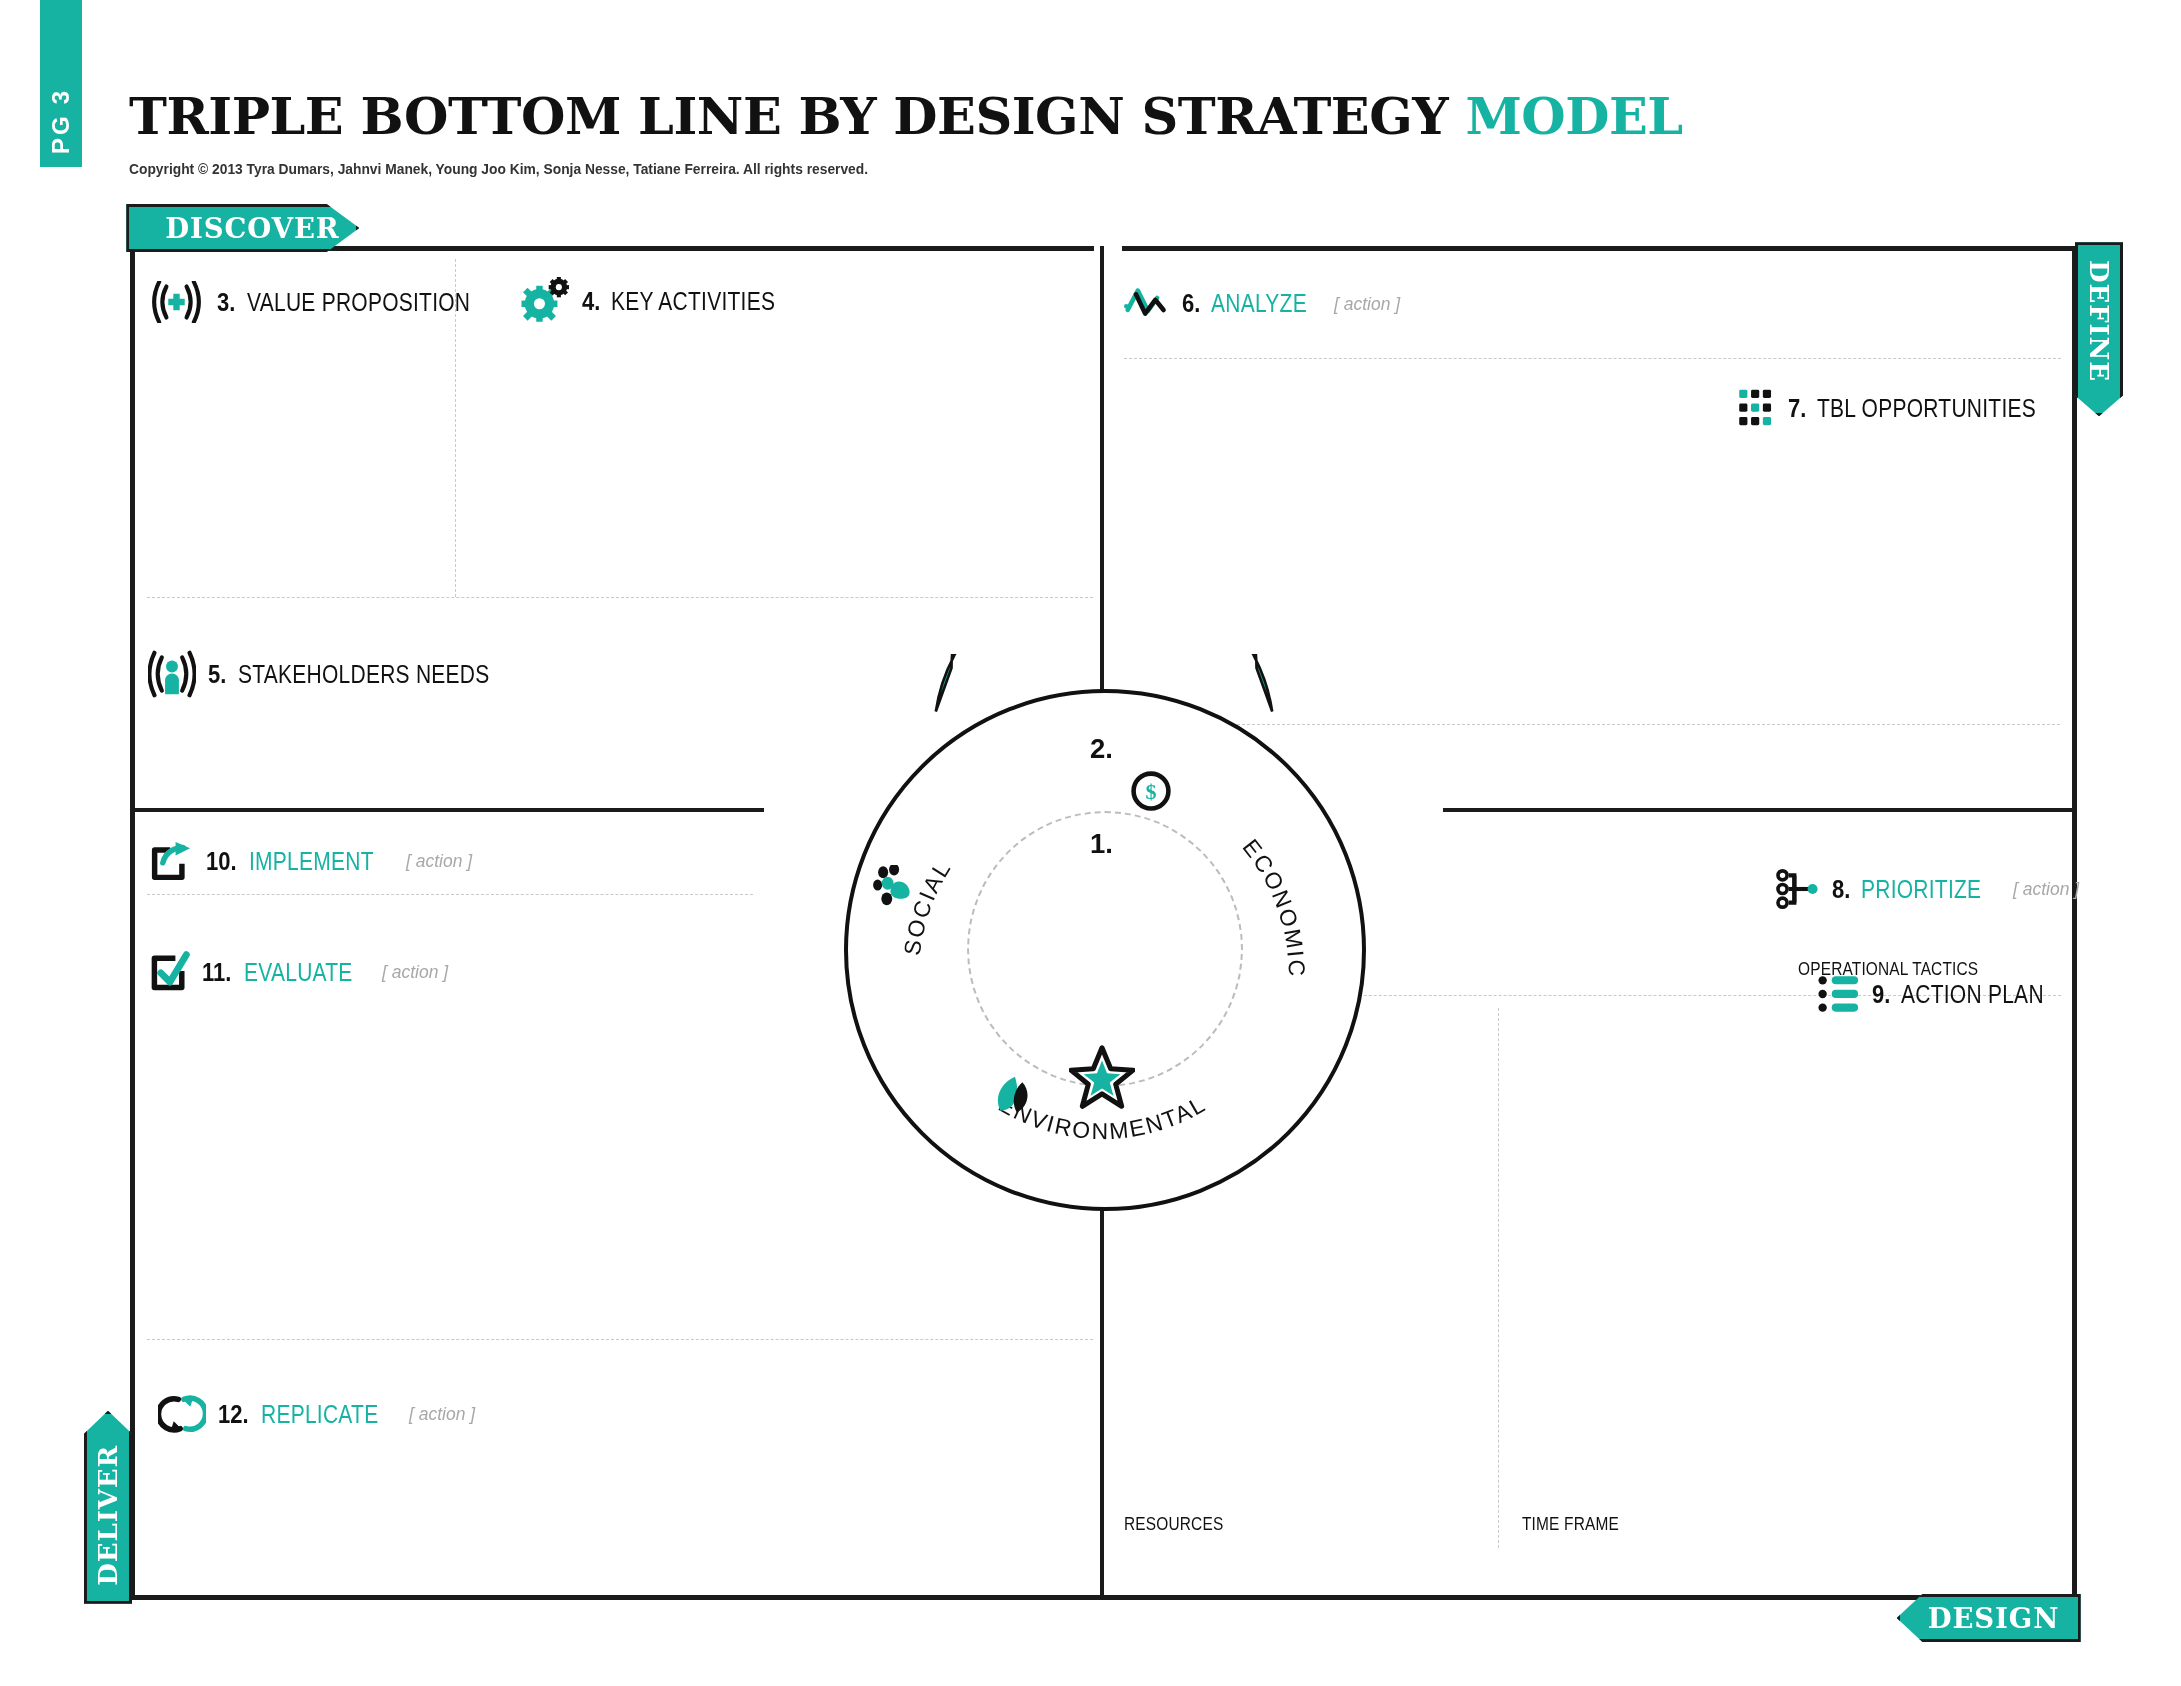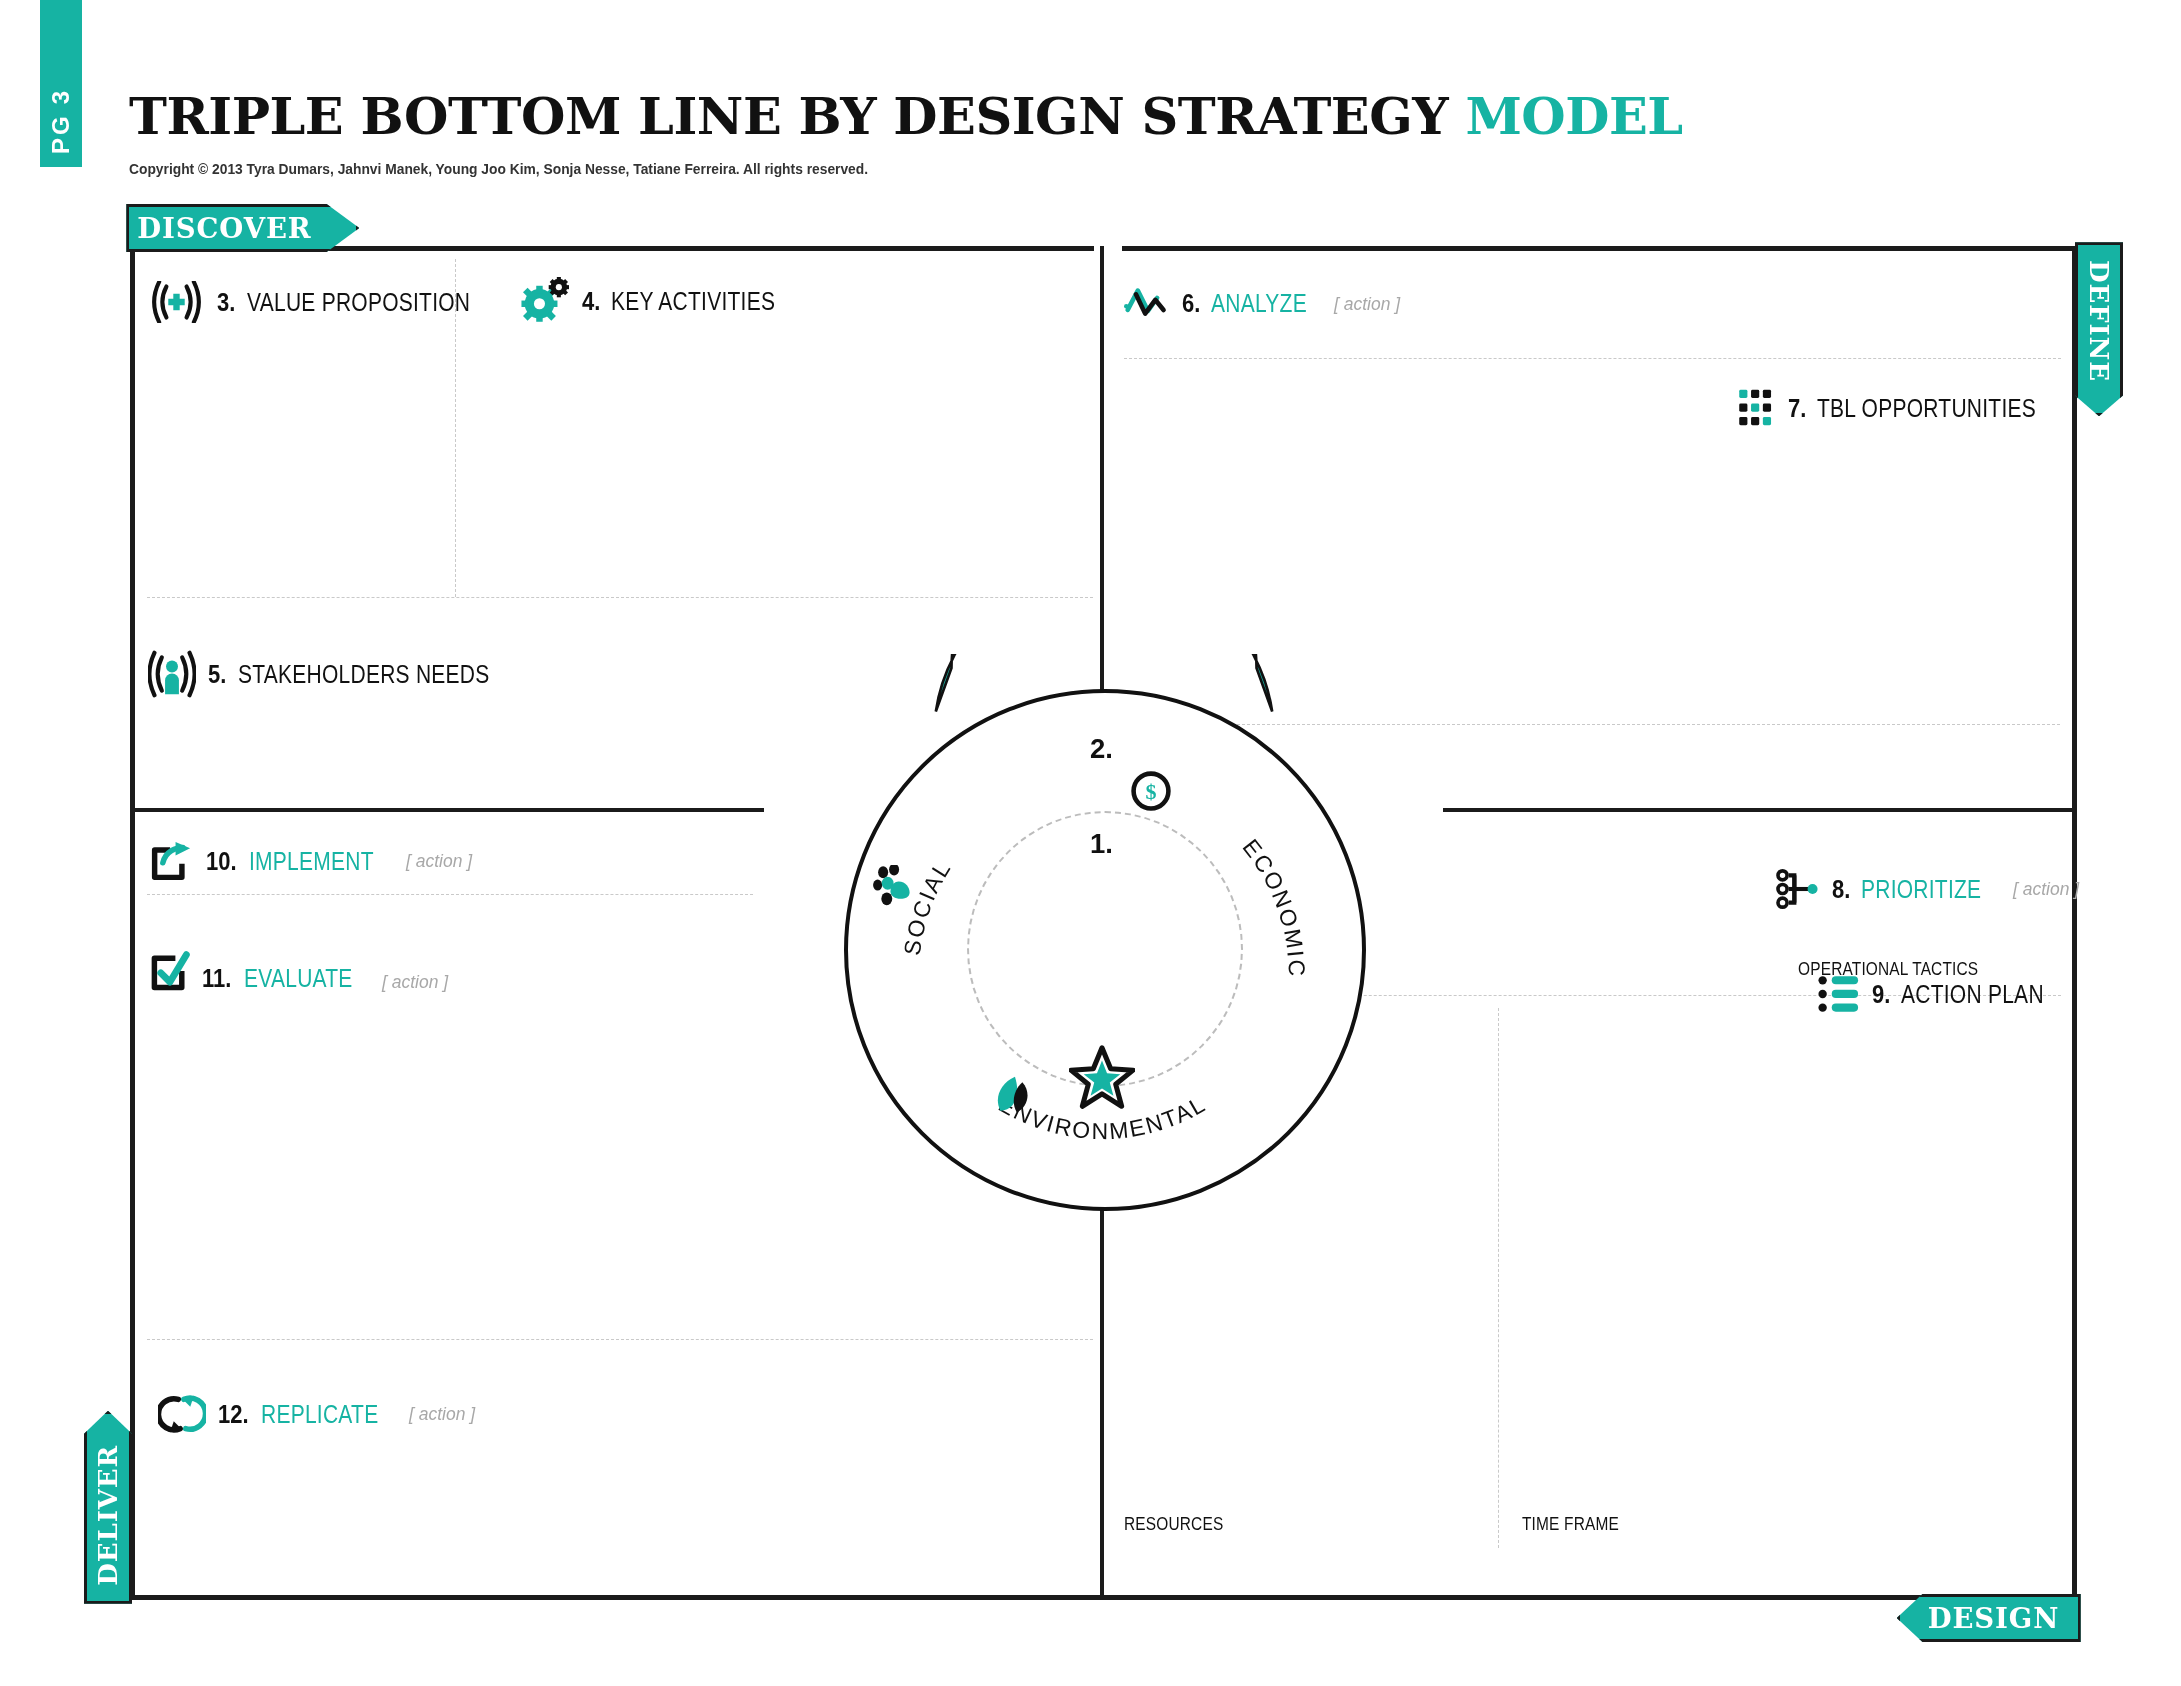--- a/index.html
+++ b/index.html
@@ -58,21 +58,21 @@
 
   
   .banner{
     position:absolute;background:#16b3a3;color:#fff;
     font-family:"DejaVu Serif", serif;font-weight:bold;
     box-sizing:border-box;
   }
   .banner-discover{
     left:-3.7px;top:-42px;height:48px;width:233px;
     border:3.7px solid #1b1b1b;
-    display:flex;align-items:center;padding-left:8px;
+    display:flex;align-items:center;padding-left:36px;
     font-size:27.5px;letter-spacing:0.9px;
     clip-path:polygon(0 0,86% 0,100% 50%,86% 100%,0 100%);
   }
   .banner-design{
     right:-3.7px;bottom:-42px;height:48px;width:184px;
     border:3.7px solid #1b1b1b;
     display:flex;align-items:center;justify-content:flex-end;padding-right:18.4px;
     font-size:27.5px;letter-spacing:0.9px;
     clip-path:polygon(14% 0,100% 0,100% 100%,14% 100%,0 50%);
   }
@@ -321,21 +321,21 @@
     <svg class="ico" width="46" height="40" viewBox="0 0 50 44">
       <path d="M24 10H7v30h30V25" stroke="#111" stroke-width="6" fill="none" stroke-linejoin="round"></path>
       <path d="M16 24 C19 11, 31 7, 38 7" stroke="#16b3a3" stroke-width="6" fill="none" stroke-linecap="round"></path>
       <path d="M30 1 L46 8 L30 16 Z" fill="#16b3a3"></path>
     </svg>
     <span class="num">10.</span>
     <span class="lbl teal">IMPLEMENT</span>
     <span class="act">[ action ]</span>
   </div>
 
-  <div class="blk" style="left:18.4px;top:705px;align-items:flex-end;">
+  <div class="blk" style="left:18.4px;top:705px;">
     <svg class="ico" width="42" height="42" viewBox="0 0 46 46">
       <path d="M30 8H7v32h30V22" stroke="#111" stroke-width="6" fill="none" stroke-linejoin="round"></path>
       <path d="M14 24 L24 34 L42 4" stroke="#16b3a3" stroke-width="7.5" fill="none" stroke-linecap="round" stroke-linejoin="round"></path>
     </svg>
     <span class="num">11.</span>
     <span class="lbl teal">EVALUATE</span>
     <span class="act">[ action ]</span>
   </div>
 
   <div class="blk" style="left:27.5px;top:1146px;">

